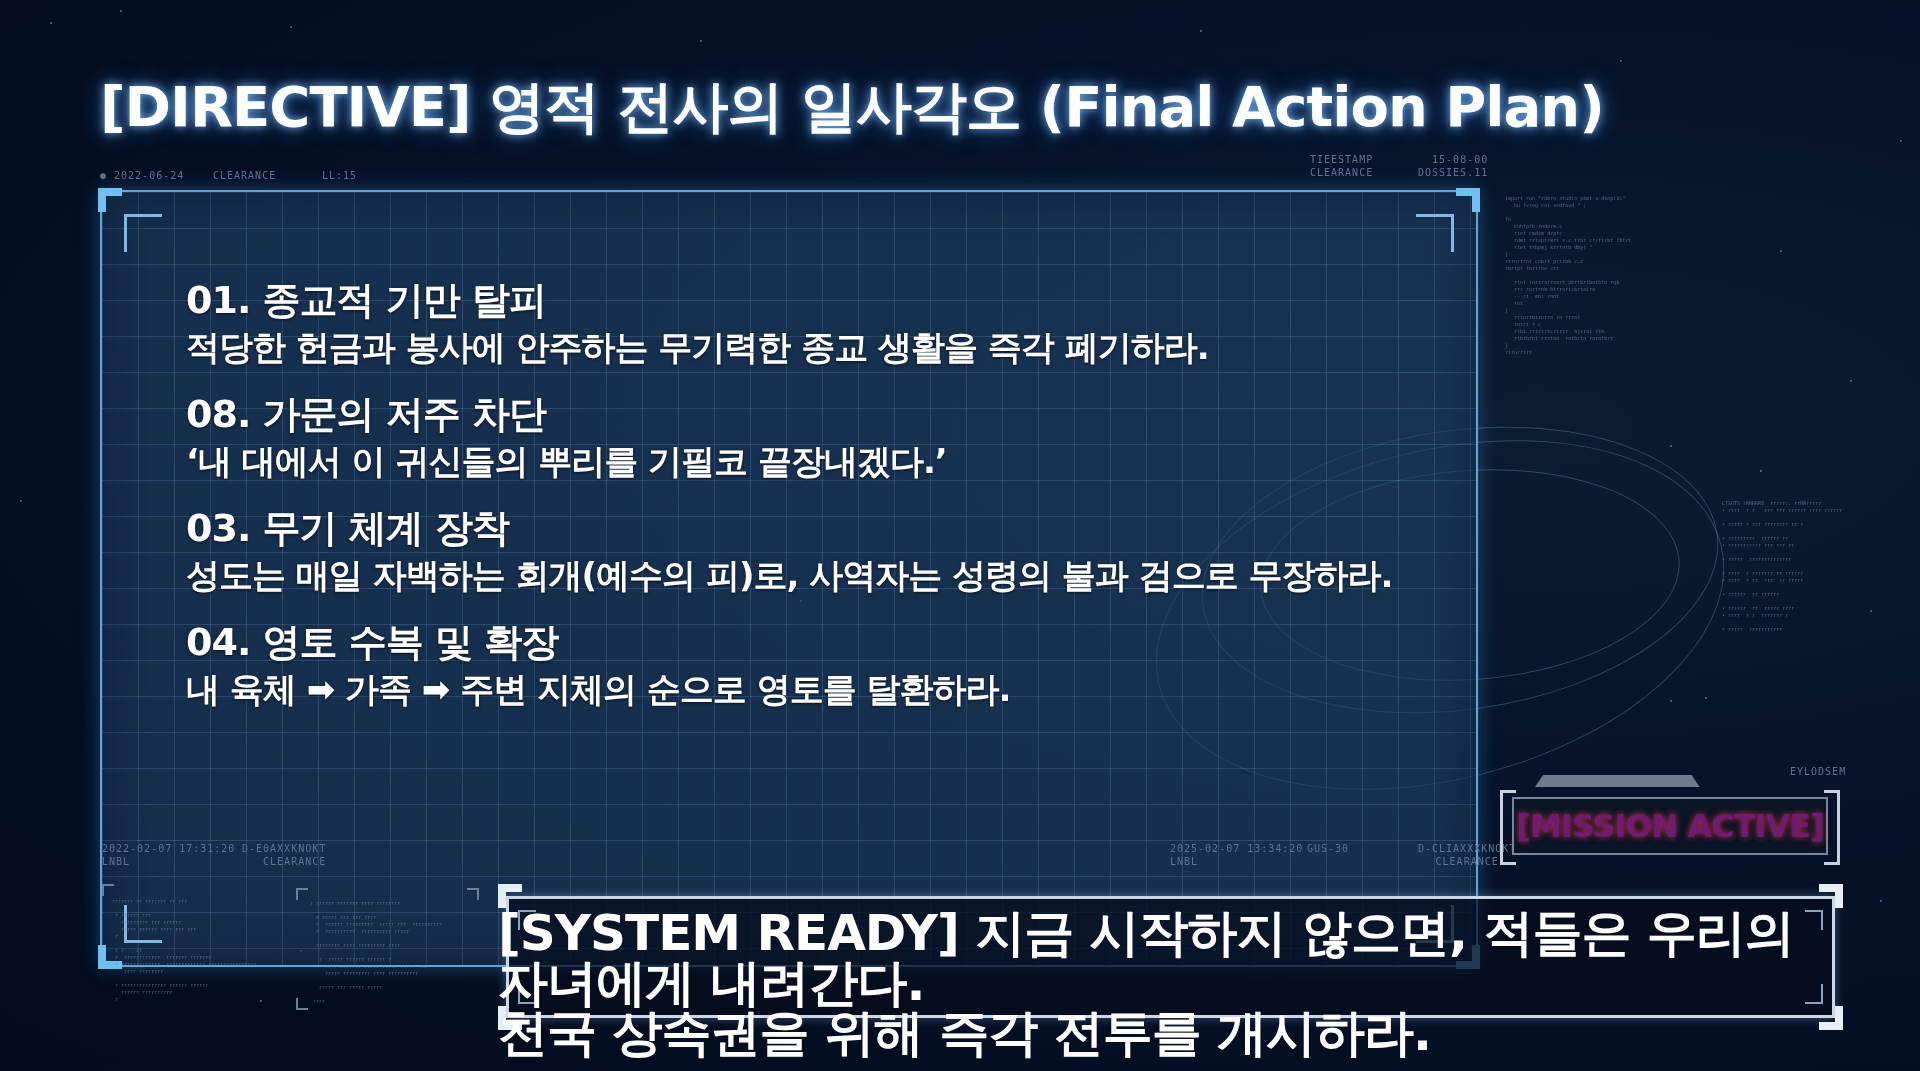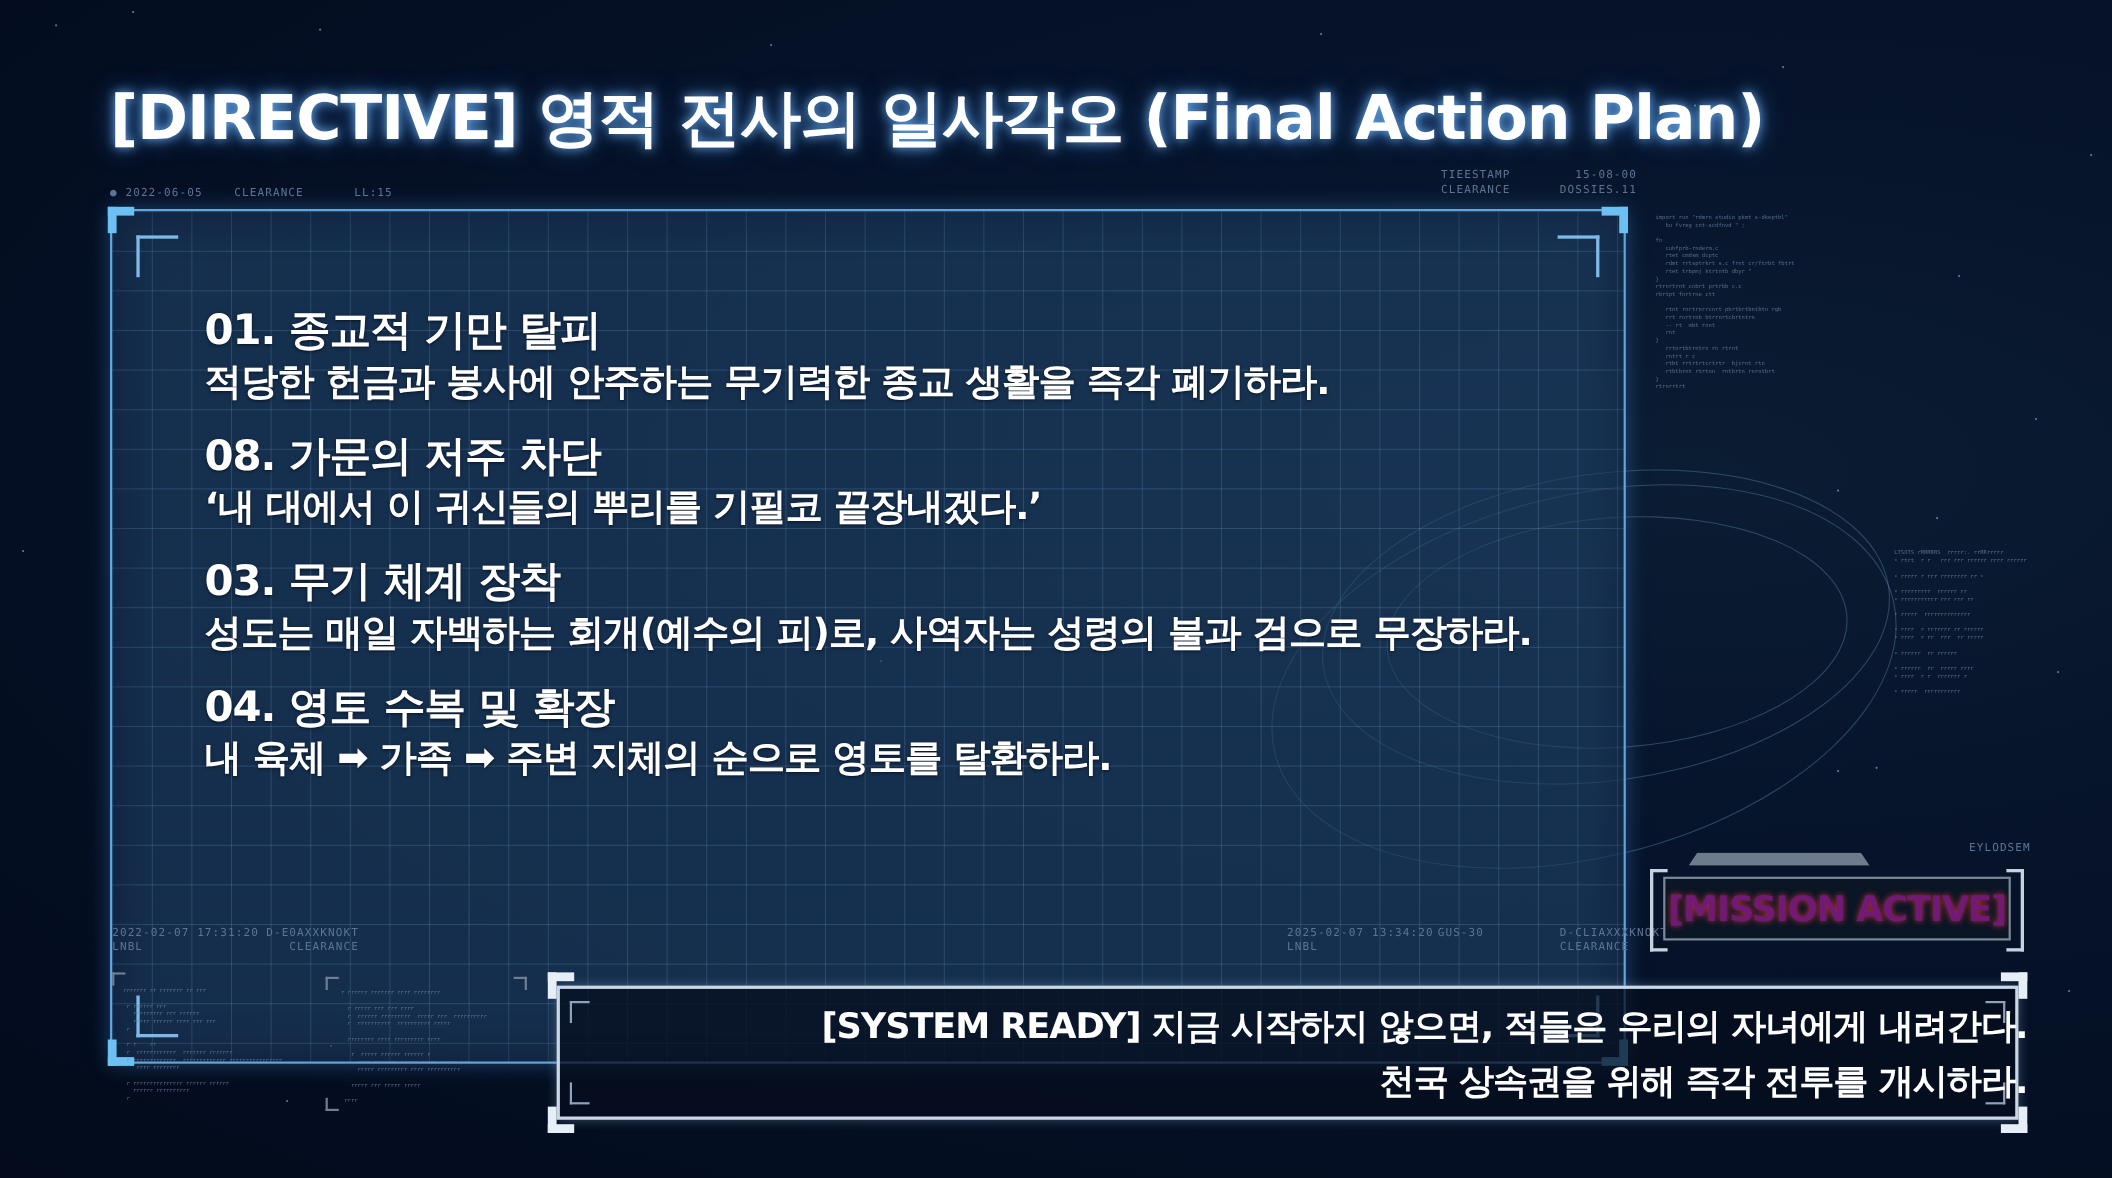--- a/index.html
+++ b/index.html
@@ -81,22 +81,22 @@
   .sys-corner { position: absolute; width: 24px; height: 24px; border-color: #e6eef8; border-style: solid; }
   .sys-corner.tl { left: 0; top: 0; border-width: 8px 0 0 8px; }
   .sys-corner.tr { right: 0; top: 0; border-width: 8px 8px 0 0; }
   .sys-corner.bl { left: 0; bottom: 0; border-width: 0 0 8px 8px; }
   .sys-corner.br { right: 0; bottom: 0; border-width: 0 8px 8px 0; }
   .sys-inner { position: absolute; width: 18px; height: 20px; border-color: #8ea3bb; border-style: solid; }
   .sys-inner.tl { left: 20px; top: 26px; border-width: 2px 0 0 2px; }
   .sys-inner.tr { right: 20px; top: 26px; border-width: 2px 2px 0 0; }
   .sys-inner.bl { left: 20px; bottom: 26px; border-width: 0 0 2px 2px; }
   .sys-inner.br { right: 20px; bottom: 26px; border-width: 0 2px 2px 0; }
-  .sys-text { position: absolute; left: 0; right: 0; top: 24px; text-align: right;
-    font-size: 32px; font-weight: bold; line-height: 50px; letter-spacing: -1px; color: #ffffff; }
+  .sys-text { position: absolute; left: 0; right: 0; top: 24px; text-align: left;
+    font-size: 50px; font-weight: bold; line-height: 50px; letter-spacing: -1px; color: #ffffff; }
 
   .bl-bracket { position: absolute; width: 12px; height: 12px; border-color: #6c7f96; border-style: solid; }
 </style>
 </head>
 <body>
 
 <div class="stars">
   <span class="star" style="left:50px;top:22px"></span>
   <span class="star" style="left:120px;top:10px"></span>
   <span class="star" style="left:290px;top:26px"></span>
@@ -120,21 +120,21 @@
 </div>
 
 <div>
   <div class="ring" style="left:1200px;top:430px;width:520px;height:280px;transform:rotate(-8deg)"></div>
   <div class="ring" style="left:1150px;top:450px;width:580px;height:330px;transform:rotate(-14deg)"></div>
   <div class="ring" style="left:1260px;top:470px;width:420px;height:210px;transform:rotate(-4deg)"></div>
 </div>
 
 <h1 class="title">[DIRECTIVE] 영적 전사의 일사각오 (Final Action Plan)</h1>
 
-<div class="hud-label" style="left:100px;top:169px">● 2022-06-05</div>
+<div class="hud-label" style="left:100px;top:169px">● 2022-06-24</div>
 <div class="hud-label" style="left:213px;top:169px">CLEARANCE</div>
 <div class="hud-label" style="left:322px;top:169px">LL:15</div>
 <div class="hud-label" style="left:1310px;top:153px">TIEESTAMP
 CLEARANCE</div>
 <div class="hud-label" style="left:1418px;top:153px;text-align:right">15-08-00
 DOSSIES.11</div>
 
 <section class="panel">
   <span class="corner-outer tl"></span>
   <span class="corner-outer tr"></span>
@@ -177,21 +177,21 @@
   </div>
 </section>
 
 <div class="hud-label" style="left:102px;top:842px">2022-02-07 17:31:20
 LNBL</div>
 <div class="hud-label" style="left:242px;top:842px;text-align:right">D-E0AXXKNOKT
 CLEARANCE</div>
 <div class="hud-label" style="left:1170px;top:842px">2025-02-07 13:34:20
 LNBL</div>
 <div class="hud-label" style="left:1307px;top:842px">GUS-30</div>
-<div class="hud-label" style="left:1418px;top:842px;text-align:left">D-CLIAXXXKNOKT
+<div class="hud-label" style="left:1418px;top:842px;text-align:center">D-CLIAXXXKNOKT
 CLEARANCE</div>
 <div class="hud-label" style="left:1790px;top:765px">EYLODSEM</div>
 
 <div class="code-block" style="left:1505px;top:195px">import run "rdmrn studio pkmt s-dkeptbl"
    hu fvreg cnt-scdfnvd " ;
 
 fn
    cuhfprb-rnderm.c
    rtet cmdsm dcptc
    rdmt rrtsptrkrt s.c frnt cr/ftrbt fbtrt

